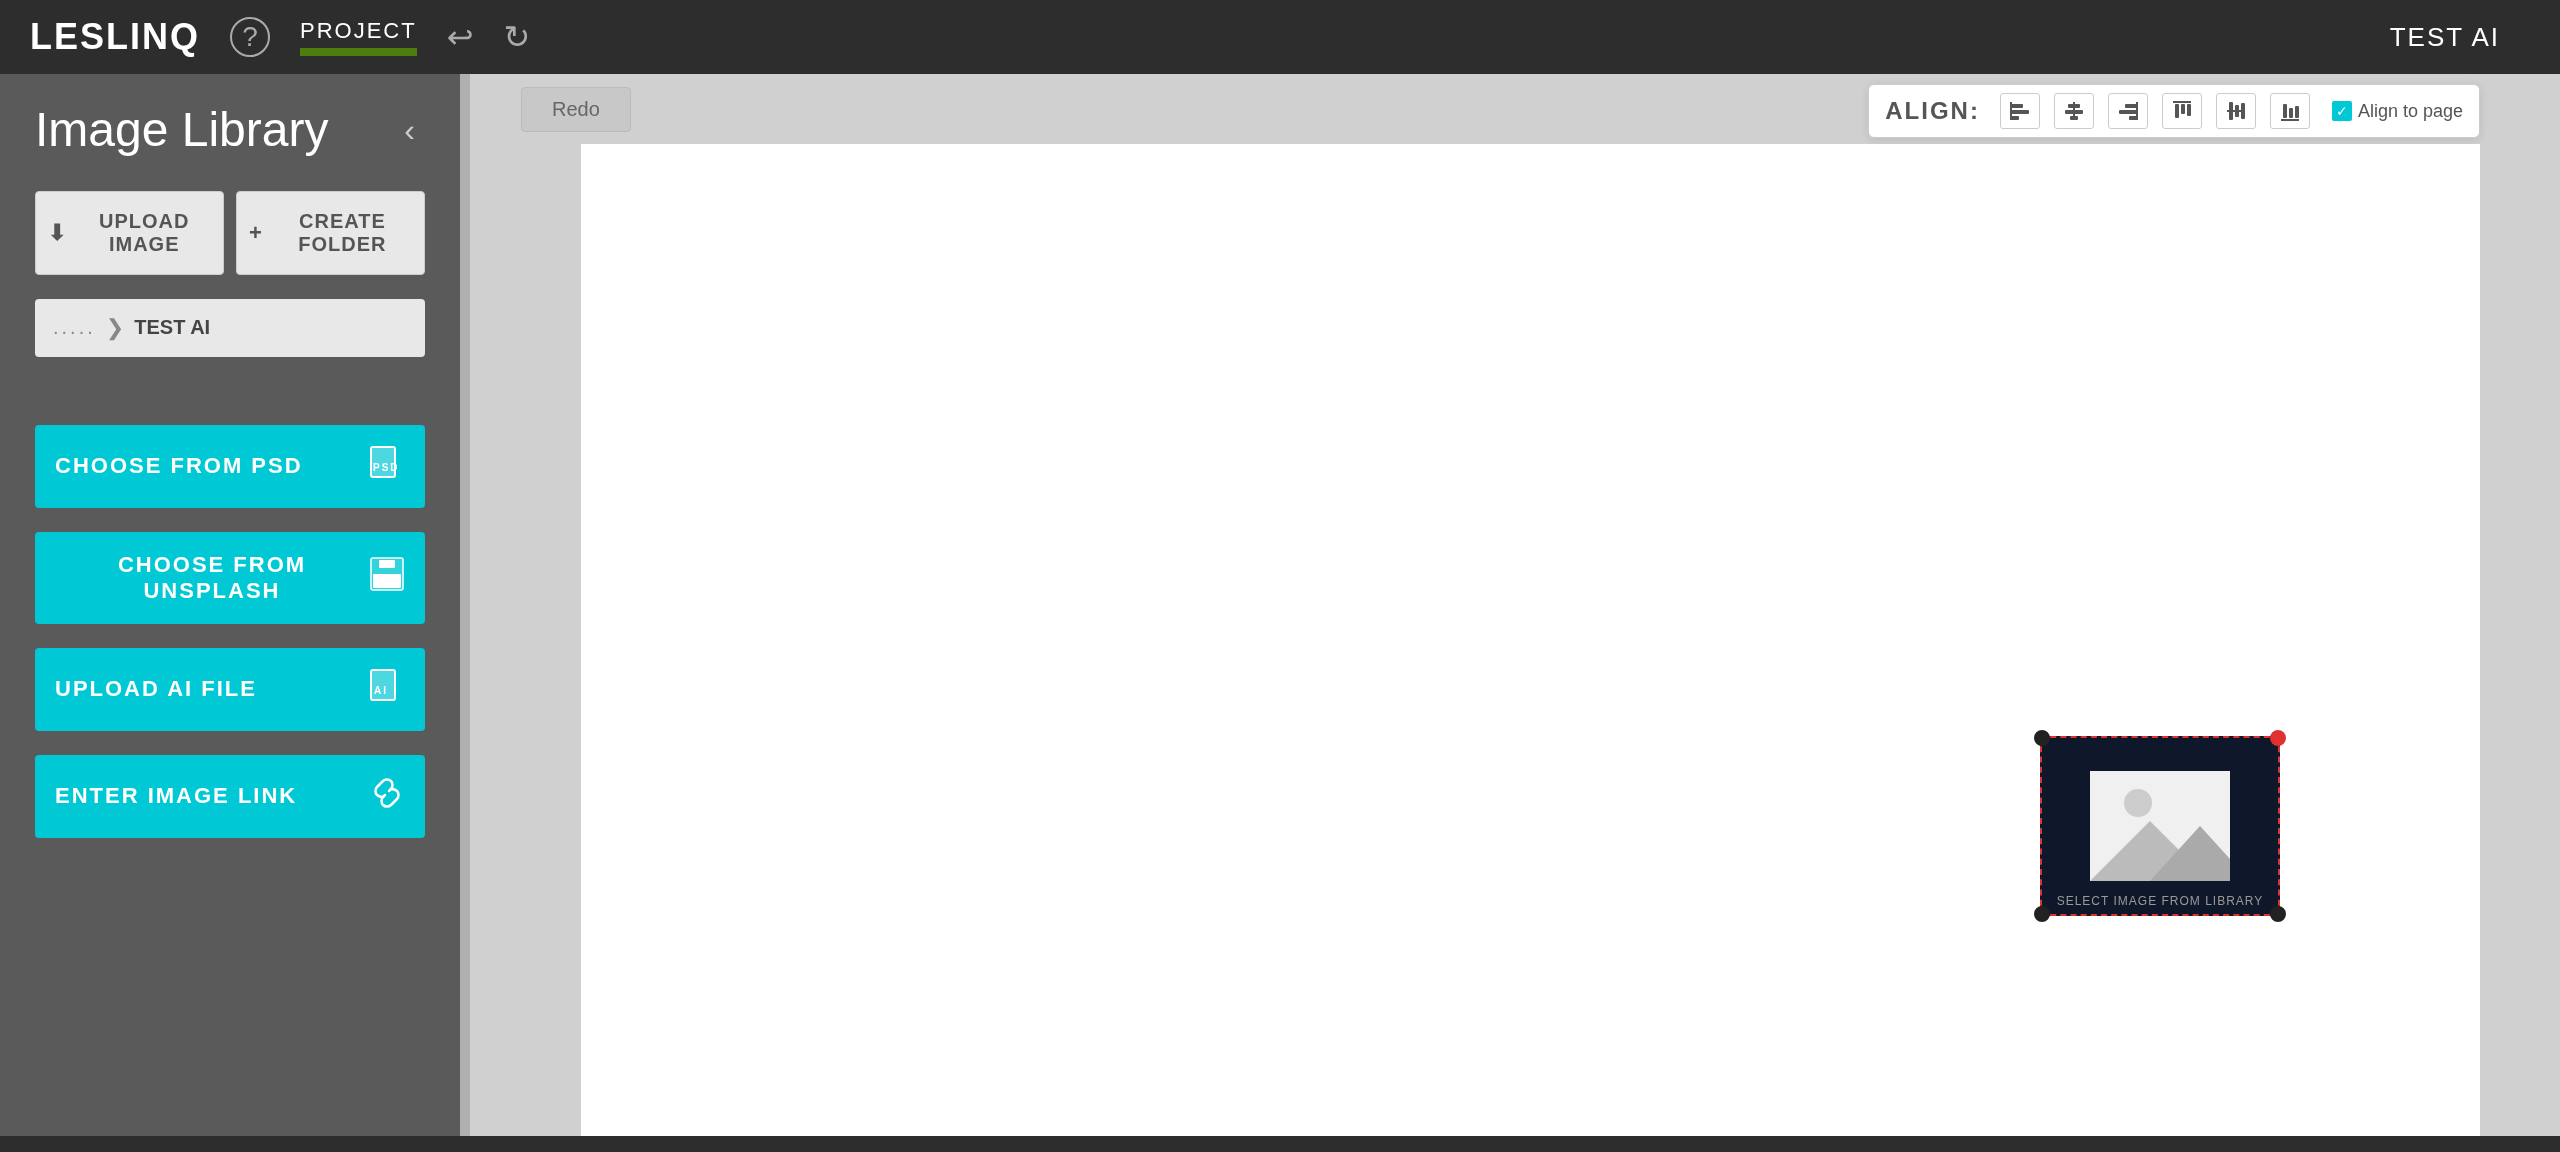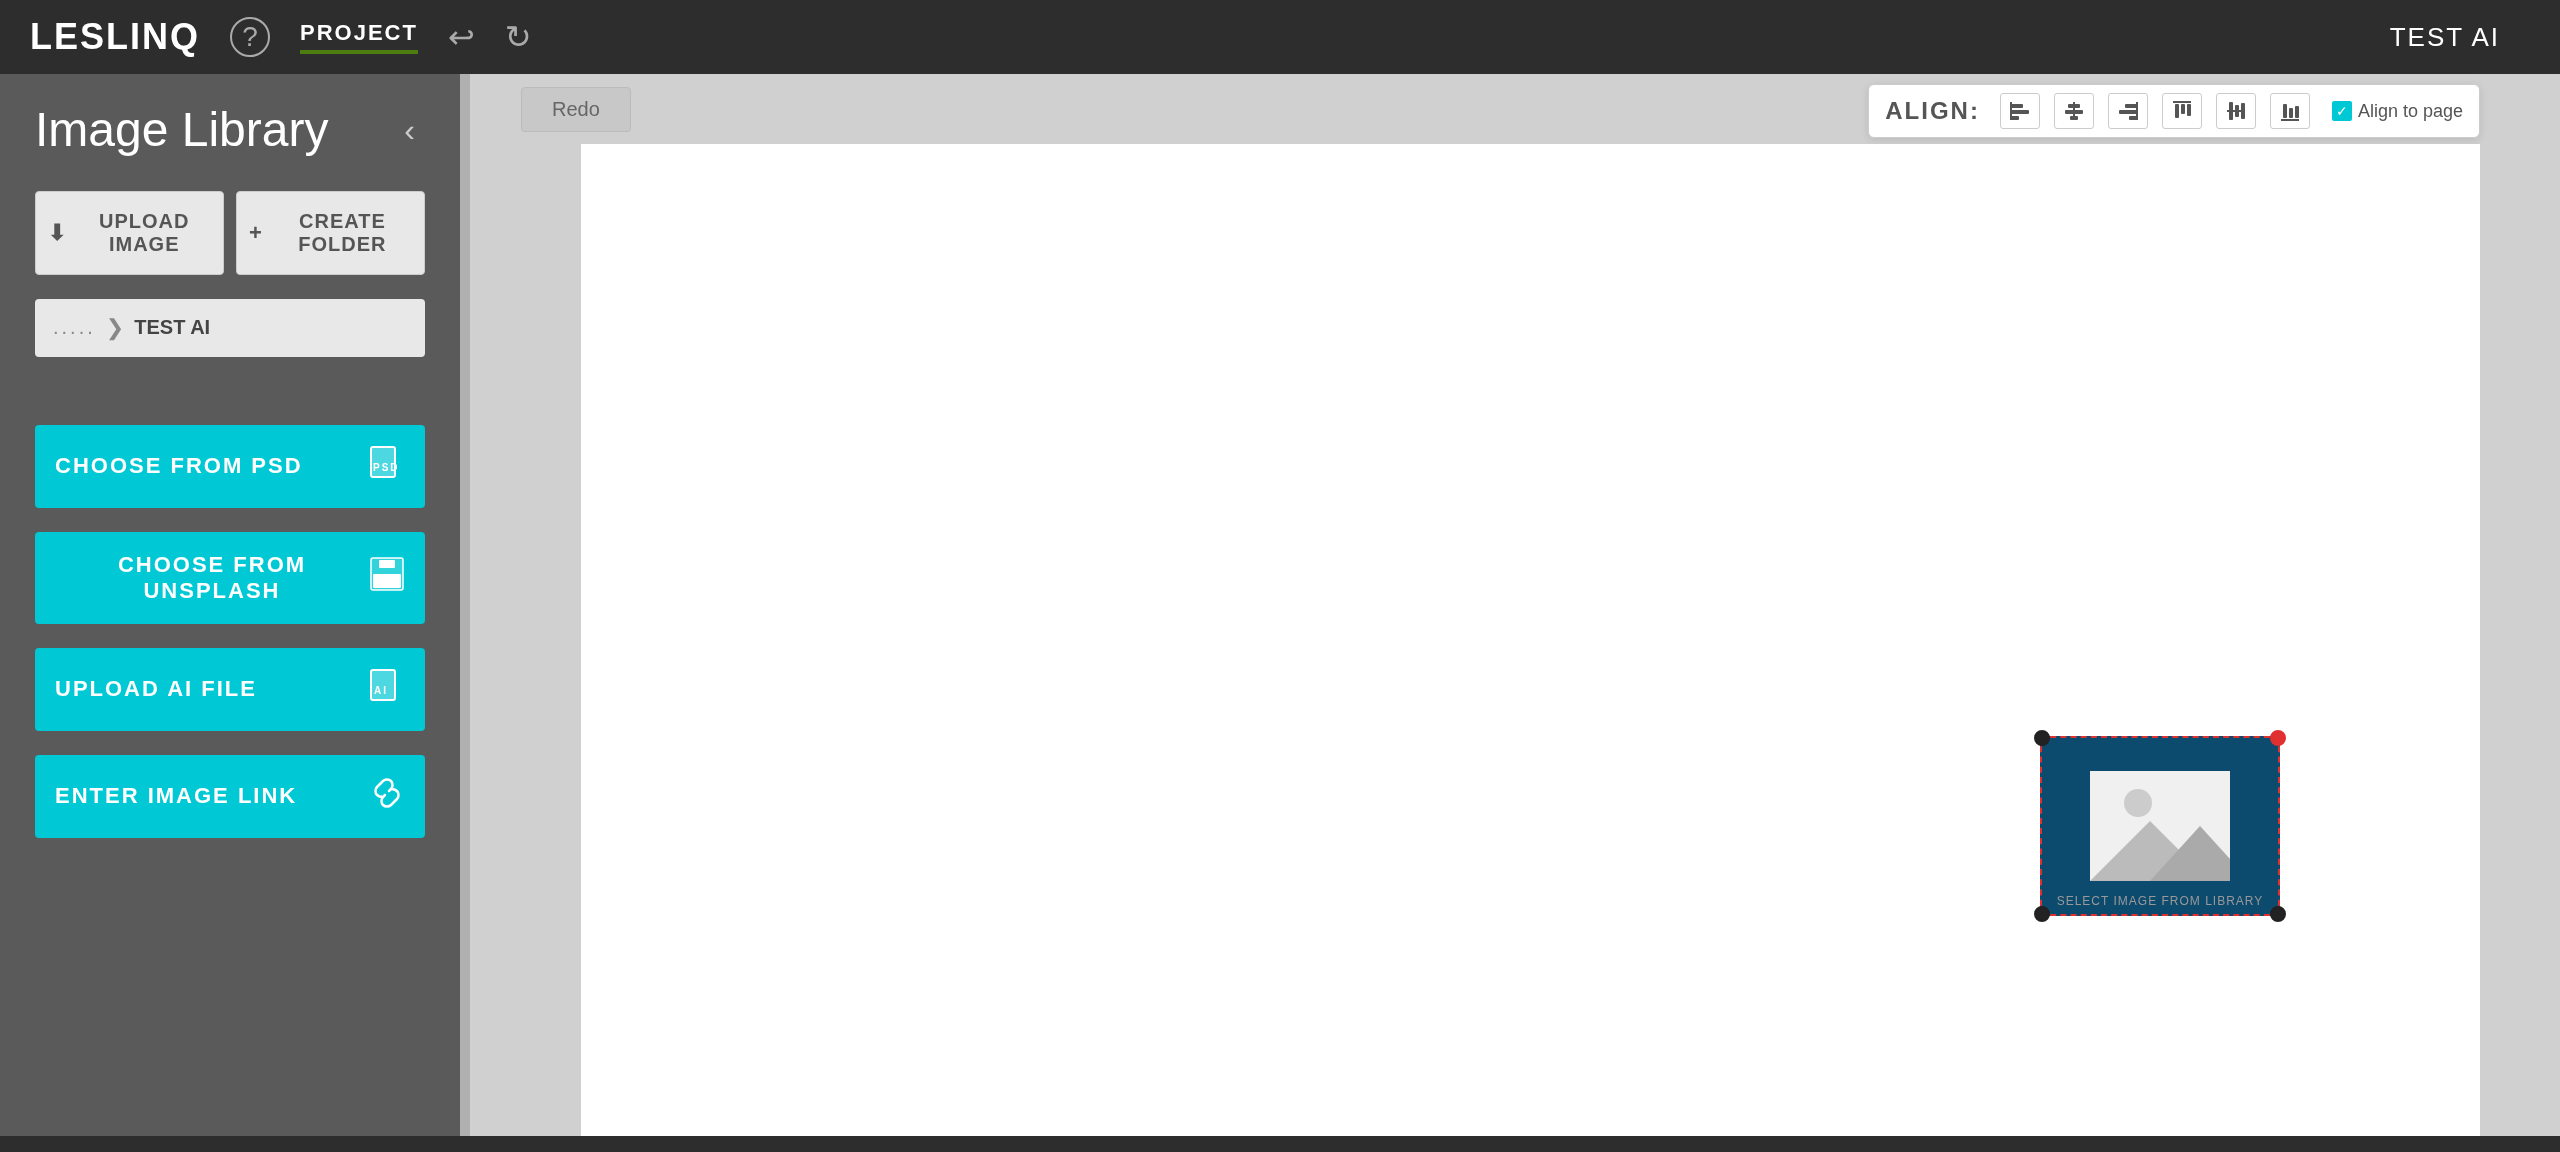--- a/index.html
+++ b/index.html
@@ -31,24 +31,23 @@
       width: 40px;
       height: 40px;
       display: flex;
       align-items: center;
       justify-content: center;
     }
     .nav-project {
       color: #fff;
       font-size: 22px;
       letter-spacing: 2px;
-      border-bottom: 4px solid #4d7c0f;
+      border-bottom: 8px solid #4d7c0f;
       padding-bottom: 4px;
       cursor: pointer;
-      font-weight: bold;
     }
     .nav-icon {
       color: #aaa;
       font-size: 28px;
       cursor: pointer;
     }
     .nav-title {
       position: absolute;
       right: 60px;
       color: #fff;
@@ -257,21 +256,21 @@
     }
 
     
     .selected-image-el {
       position: absolute;
       right: 200px;
       bottom: 220px;
       width: 240px;
       height: 180px;
       border: 2px dashed #e03030;
-      background: #0c4a6e;
+      background: #0f172a;
       display: flex;
       flex-direction: column;
       align-items: center;
       justify-content: center;
     }
     .corner-handle {
       position: absolute;
       width: 16px;
       height: 16px;
       border-radius: 50%;

